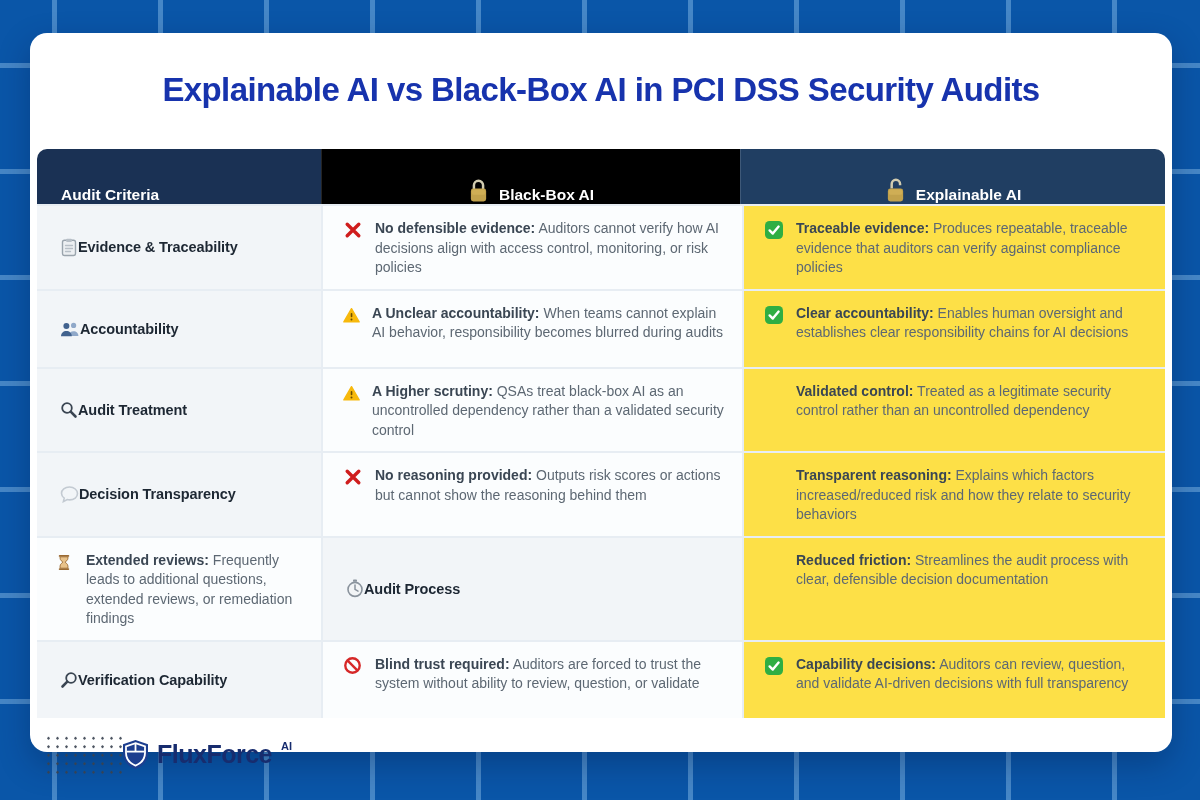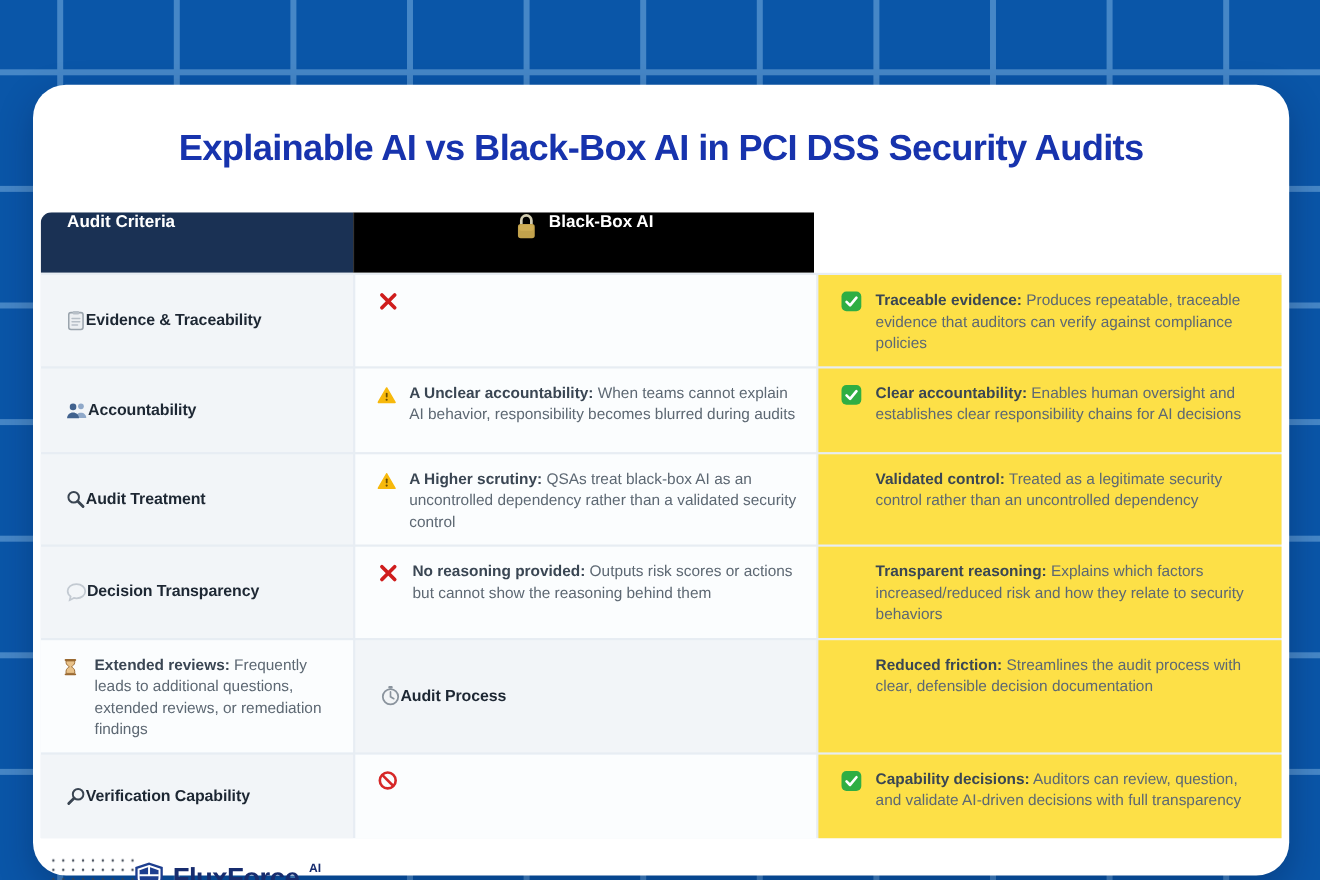--- a/index.html
+++ b/index.html
@@ -11,38 +11,37 @@
     background-color:#0a56a8;
     background-image:
       linear-gradient(to right, #4687c7 0, #4687c7 5px, transparent 5px),
       linear-gradient(to bottom, #4687c7 0, #4687c7 5px, transparent 5px);
     background-size:106px 106px, 106px 106px;
     background-position:52px 0, 0 63px;
   }
 
   .card {
     position:absolute; left:30px; top:33px; width:1142px; height:719px;
-    background:#ffffff; border-radius:30px;
+    background:#ffffff; border-radius:17px;
     box-shadow:0 12px 32px rgba(0,20,60,.30);
-    margin-top:44px;
   }
 
   .title {
     margin-top:37px; text-align:center;
     font-size:33px; line-height:40px; font-weight:bold;
     letter-spacing:-0.6px; color:#1733ad;
   }
 
   .table { margin:39px 7px 0 7px; }
 
   .thead {
     display:grid; grid-template-columns:284px 419px 1fr;
     height:55px; border-radius:10px 10px 0 0; overflow:hidden;
   }
-  .th { display:flex; align-items:flex-start; gap:10px; color:#ffffff;
+  .th { display:flex; align-items:flex-end; gap:10px; color:#ffffff;
         font-weight:bold; font-size:15.5px; }
   .th-criteria { background:#1a3154; padding-left:24px; }
   .th-bb { background:#000000; justify-content:center; border-left:1px solid rgba(255,255,255,.14); }
   .th-ex { background:#20three3e62; }
   .th-ex { background:#203e62; justify-content:center; border-left:1px solid rgba(255,255,255,.14); }
 
   .tbody {
     display:grid; grid-template-columns:284px 419px 1fr;
     column-gap:2px; row-gap:2px; background:#e7edf3; padding-top:2px;
   }
@@ -93,20 +92,30 @@
         <div class="th th-bb">
           <span class="cicon">
             <svg width="21" height="26" viewBox="0 0 22 27">
                 <path d="M6.2 12 V7.6 a4.8 4.8 0 0 1 9.6 0 V12" fill="none" stroke="#d2ccb0" stroke-width="2.6"></path>
                 <rect x="3" y="11" width="16" height="13.5" rx="2.6" fill="#c2a24c"></rect>
                 <rect x="4" y="12" width="14" height="5.5" rx="2" fill="#cfae55"></rect>
               </svg>
           </span>
           <span>Black-Box AI</span>
         </div>
+        <div class="th th-ex">
+          <span class="cicon">
+            <svg width="21" height="26" viewBox="0 0 22 27">
+                <path d="M7 11 V6.2 a4.4 4.4 0 0 1 8.8 0 V7.4" fill="none" stroke="#d2ccb0" stroke-width="2.6"></path>
+                <rect x="3" y="11" width="16" height="13.5" rx="2.6" fill="#c2a24c"></rect>
+                <rect x="4" y="12" width="14" height="5.5" rx="2" fill="#cfae55"></rect>
+              </svg>
+          </span>
+          <span>Explainable AI</span>
+        </div>
       </div>
 
       <div class="tbody">
 
         <div class="td td-criteria">
           <span class="cicon">
             <svg width="18" height="19" viewBox="0 0 18 19">
                 <rect x="2.5" y="2.2" width="13" height="15.3" rx="2" fill="#eceff2" stroke="#9aa4ad" stroke-width="1.4"></rect>
                 <rect x="6" y="0.8" width="6" height="3.2" rx="1.2" fill="#b7bfc7"></rect>
                 <path d="M5.5 7.5 h7 M5.5 10.5 h7 M5.5 13.5 h5" stroke="#b7bfc7" stroke-width="1.3" stroke-linecap="round"></path>
@@ -114,20 +123,21 @@
           </span>
           <span class="clabel">Evidence &amp; Traceability</span>
         </div>
         <div class="td td-bb">
           <div class="cellflex">
             <span class="micon">
               <svg width="20" height="20" viewBox="0 0 20 20">
                   <path d="M4.2 4.2 L15.8 15.8 M15.8 4.2 L4.2 15.8" stroke="#cf1d1d" stroke-width="3.4" stroke-linecap="round"></path>
                 </svg>
             </span>
+            <p class="celltext"><b>No defensible evidence:</b> <span>Auditors cannot verify how AI decisions align with access control, monitoring, or risk policies</span></p>
           </div>
         </div>
         <div class="td td-ex">
           <div class="cellflex">
             <span class="micon">
               <svg width="20" height="20" viewBox="0 0 20 20">
                   <rect x="1" y="1" width="18" height="18" rx="4.5" fill="#2fae43"></rect>
                   <path d="M5.6 10.4 L8.8 13.6 L14.6 6.6" fill="none" stroke="#fff" stroke-width="2.4" stroke-linecap="round" stroke-linejoin="round"></path>
                 </svg>
             </span>
@@ -262,20 +272,21 @@
           <span class="clabel">Verification Capability</span>
         </div>
         <div class="td td-bb">
           <div class="cellflex">
             <span class="micon">
               <svg width="19" height="19" viewBox="0 0 20 20">
                   <circle cx="10" cy="10" r="7.6" fill="none" stroke="#d62828" stroke-width="2.5"></circle>
                   <path d="M4.9 4.9 L15.1 15.1" stroke="#d62828" stroke-width="2.5"></path>
                 </svg>
             </span>
+            <p class="celltext"><b>Blind trust required:</b> <span>Auditors are forced to trust the system without ability to review, question, or validate</span></p>
           </div>
         </div>
         <div class="td td-ex">
           <div class="cellflex">
             <span class="micon">
               <svg width="20" height="20" viewBox="0 0 20 20">
                   <rect x="1" y="1" width="18" height="18" rx="4.5" fill="#2fae43"></rect>
                   <path d="M5.6 10.4 L8.8 13.6 L14.6 6.6" fill="none" stroke="#fff" stroke-width="2.4" stroke-linecap="round" stroke-linejoin="round"></path>
                 </svg>
             </span>

